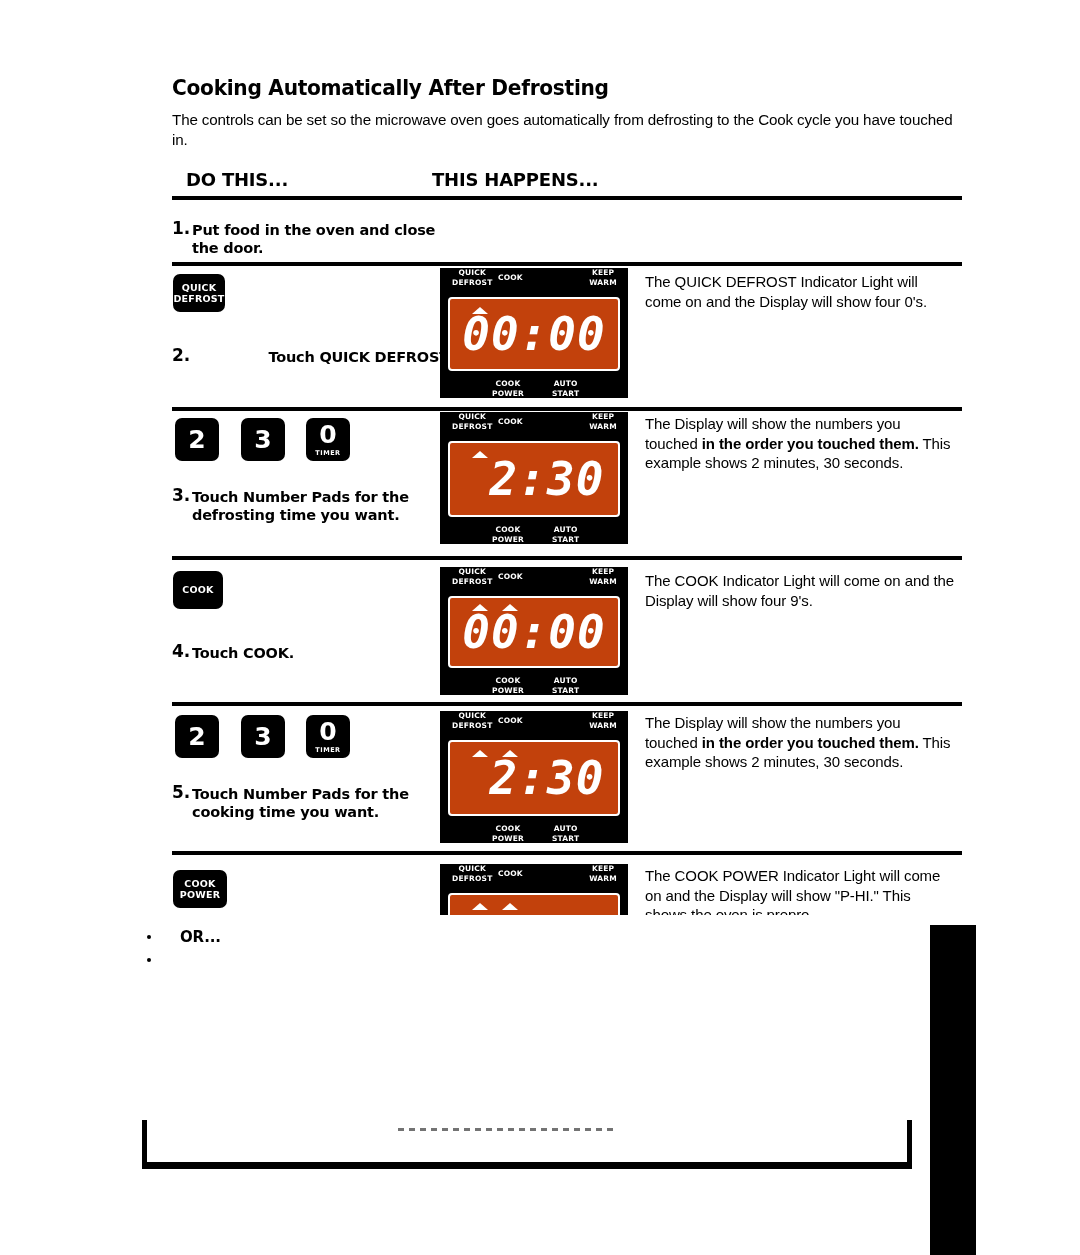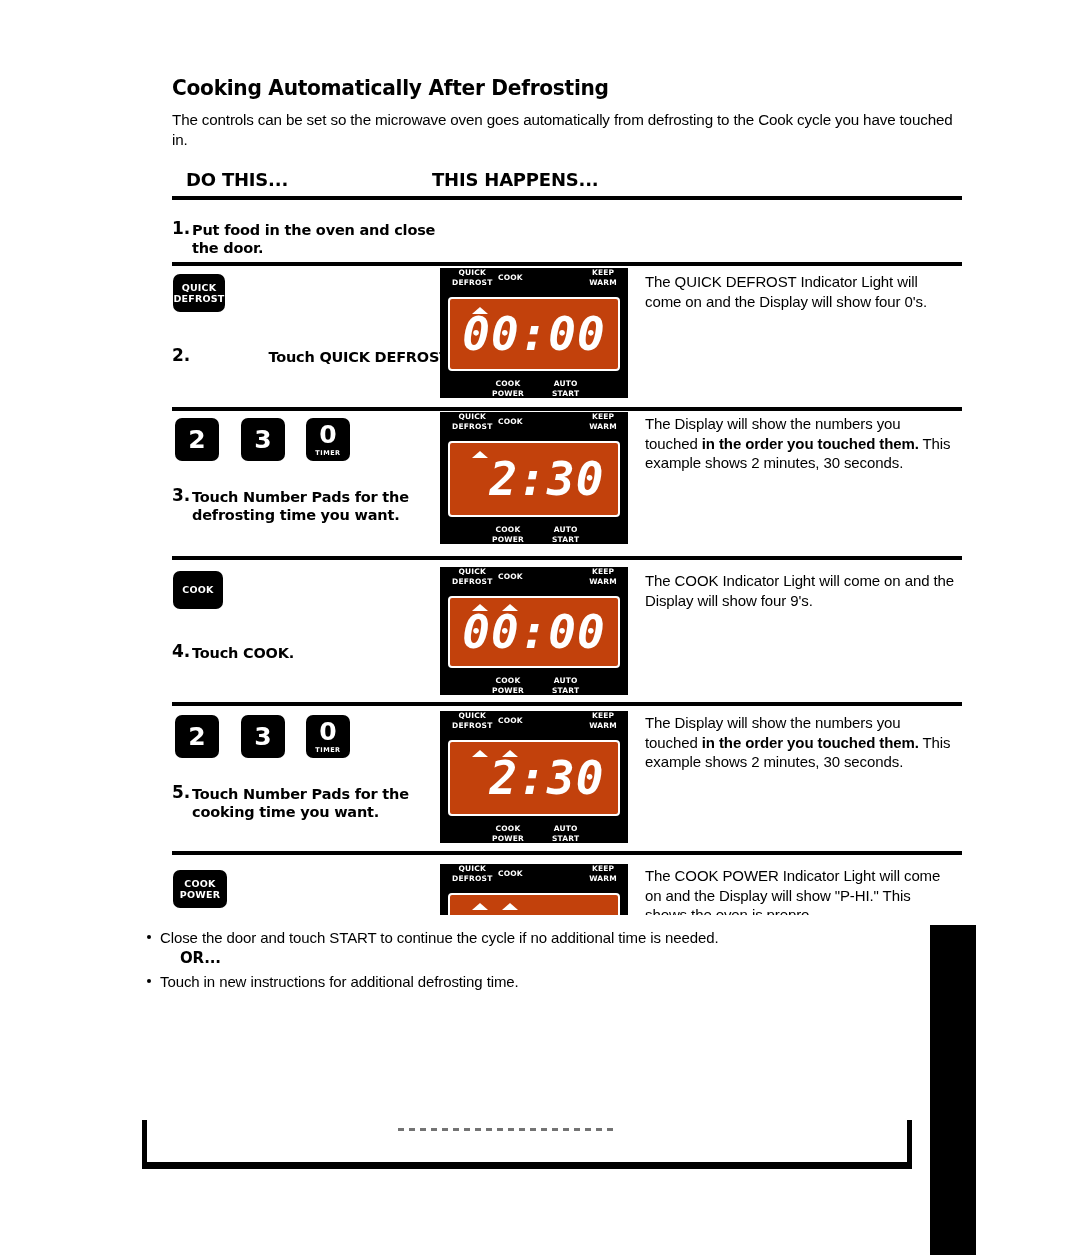--- a/index.html
+++ b/index.html
@@ -445,26 +445,24 @@
     <div class="explain" style="left:645px; top:866px;">The COOK POWER Indicator Light will come on and the Display will show "P-HI." This shows the oven is prepro-</div>
     <div class="clip-strip">
       <div class="inner">grammed for full (HIGH) power.</div>
     </div>
   </div>
 
   <div class="overlap">
     <ul>
       <li>
         <span class="dot"></span>
-        <span>Close the door and touch START to continue the cycle if no additional time is needed.</span>
         <div class="orline">OR...</div>
       </li>
       <li>
         <span class="dot"></span>
-        <span>Touch in new instructions for additional defrosting time.</span>
       </li>
     </ul>
   </div>
 
   <div class="black-bar"></div>
   <div class="frame-bracket"></div>
   <div class="faint-line"></div>
 
 </div>
 

